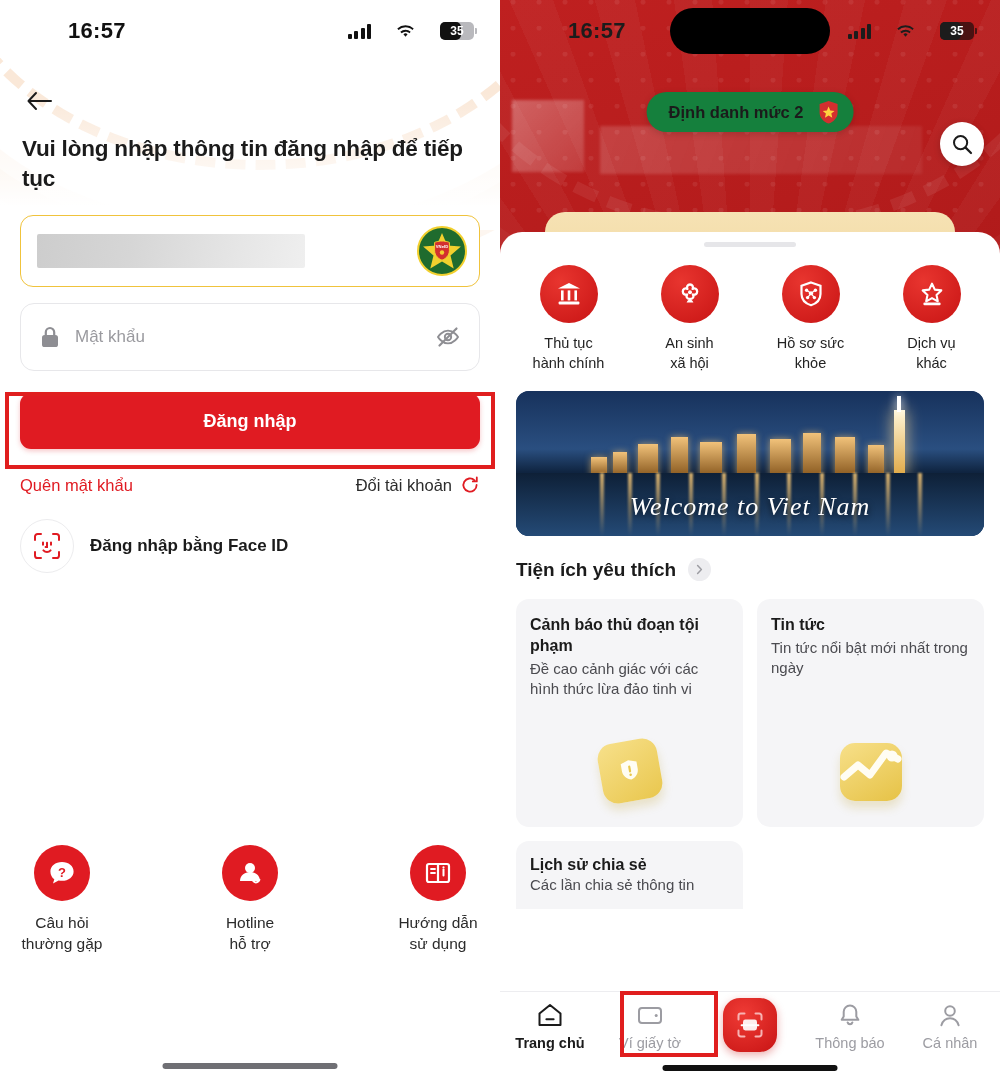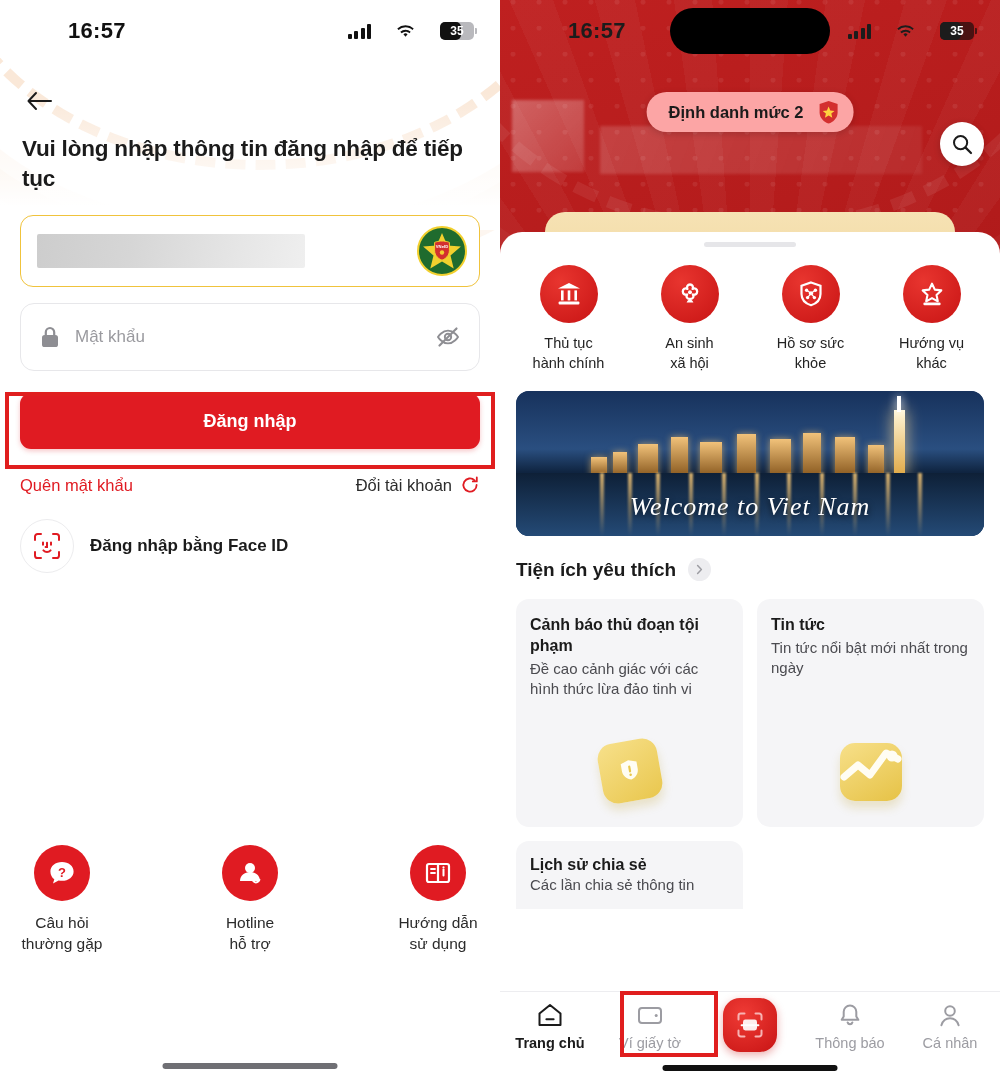--- a/index.html
+++ b/index.html
@@ -111,21 +111,21 @@
     padding:0 26px; }
   .rsb .sb-time { color:#1c1c1c; }
   .notch { position:absolute; left:50%; transform:translateX(-50%); top:8px;
     width:160px; height:46px; background:#000; border-radius:24px; z-index:6; }
   .rsb .bars i { background:#1c1c1c; }
   .rsb .batt { background:#4a1212; }
   .rsb .batt .fill { background:#1c1c1c; }
   .rsb .batt:after { background:#4a1212; }
 
   .badge-ident { position:absolute; z-index:6; left:50%; transform:translateX(-50%);
-    top:92px; height:40px; background:#fca5a5; border-radius:22px; padding:0 12px 0 22px;
+    top:92px; height:40px; background:#15803d; border-radius:22px; padding:0 12px 0 22px;
     display:flex; align-items:center; gap:12px; box-shadow:0 2px 7px rgba(0,0,0,.16);
     cursor:pointer; }
   .badge-ident .t { font-size:16.5px; font-weight:700; color:#1b1b1b; }
   .shield-sm { width:26px; height:26px; }
 
   .avatar-redact { position:absolute; z-index:5; left:12px; top:100px; width:72px;
     height:72px; background:linear-gradient(135deg,rgba(255,255,255,.30),rgba(255,255,255,.14));
     filter:blur(1.5px); }
   .name-redact { position:absolute; z-index:5; left:100px; top:126px; width:322px;
     height:48px; background:linear-gradient(110deg,rgba(255,255,255,.16),rgba(255,255,255,.07));
@@ -452,21 +452,21 @@
           </div>
         </div>
         <div class="svc">
           <div class="svc-circle">
             <svg width="32" height="32" viewBox="0 0 32 32">
               <polygon points="16,5.6 18.8,11.6 25.3,12.4 20.5,16.9 21.8,23.3 16,20.1 10.2,23.3 11.5,16.9 6.7,12.4 13.2,11.6" fill="none" stroke="#fff" stroke-width="2.1" stroke-linejoin="round"></polygon>
               <rect x="7.4" y="24.4" width="17.2" height="2.8" rx="1.2" fill="#fff"></rect>
             </svg>
           </div>
           <div class="svc-label">
-            <span>Hướng vụ</span><br><span>khác</span>
+            <span>Dịch vụ</span><br><span>khác</span>
           </div>
         </div>
       </div>
 
       <div class="banner">
         <div class="bn-sky"></div>
         <div class="bn-city">
           <i style="left:0%;width:16px;height:42%"></i>
           <i style="left:6%;width:14px;height:55%"></i>
           <i style="left:13%;width:20px;height:72%"></i>

